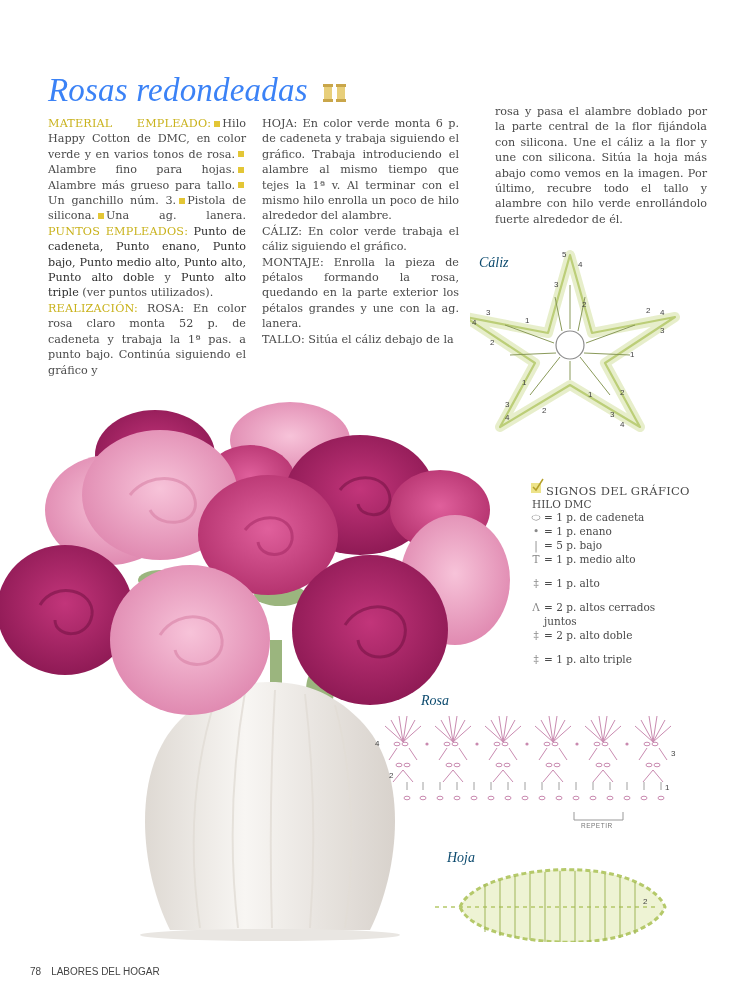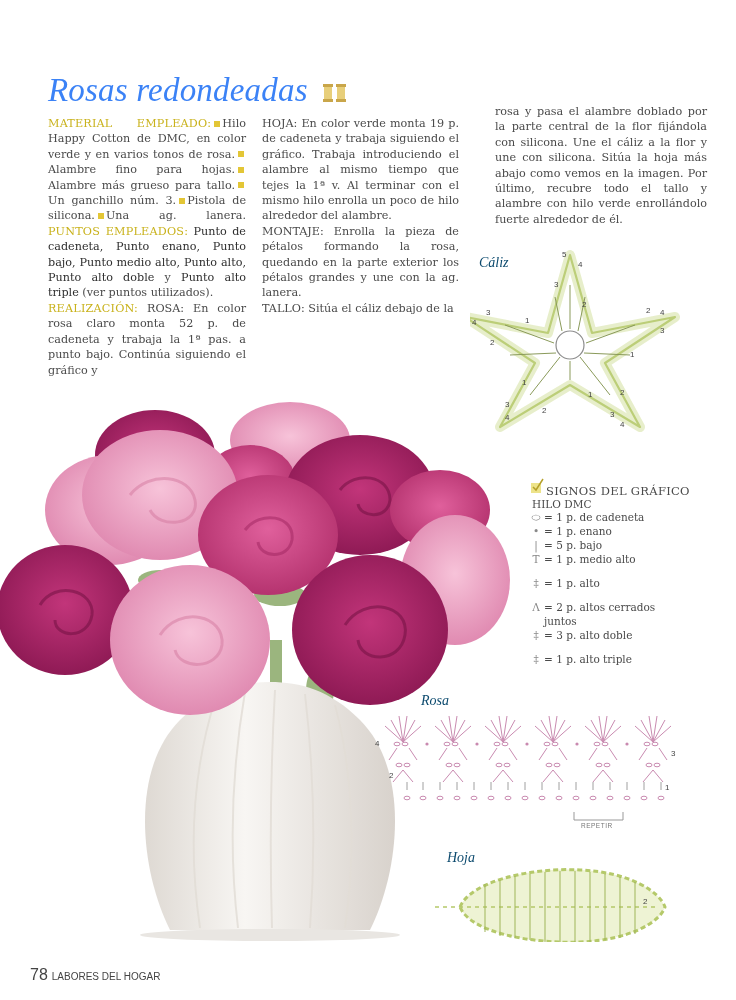--- a/index.html
+++ b/index.html
@@ -12,21 +12,21 @@
   .col3{left:475px;width:212px;margin-left:20px;}
   .hl{color:#c9b21c;font-variant:small-caps;letter-spacing:0.2px;}
   .bullet{display:inline-block;width:6px;height:6px;background:#e3c636;margin:0 2px 1px 3px;vertical-align:middle;}
   .strong{color:#2e2e2e;}
   .caption{position:absolute;font-family:"Liberation Serif",serif;font-style:italic;font-size:14px;color:#0c4a6e;}
   .legend{position:absolute;left:528px;top:484px;font-family:"DejaVu Serif",serif;font-size:10.5px;color:#4a4a4a;}
   .legend .head{font-size:11.5px;letter-spacing:0.3px;padding-left:18px;position:relative;}
   .legend .row{position:relative;padding-left:16px;line-height:14px;}
   .legend .sym{position:absolute;left:2px;top:0;width:12px;text-align:center;color:#888;}
   .footer{position:absolute;left:30px;top:966px;font-family:"Liberation Sans",sans-serif;font-size:10px;color:#444;}
-  .footer .num{font-size:16px;margin-right:4px;}
+  .footer .num{font-size:10px;margin-right:10px;}
   svg text{font-family:"Liberation Sans",sans-serif;}
 </style>
 </head>
 <body>
 
 <div class="title">
   <span>Rosas redondeadas</span>
   <svg class="spools" width="26" height="20" viewBox="0 0 26 20">
     <rect x="1" y="1" width="10" height="3" fill="#c9a64a"></rect>
       <rect x="2" y="4" width="8" height="12" fill="#e8cf7a"></rect>
@@ -38,21 +38,22 @@
 </div>
 
 <div class="col col1">
   <span class="hl">MATERIAL EMPLEADO:</span><span class="bullet"></span><span>Hilo Happy Cotton de DMC, en color verde y en varios tonos de rosa.</span><span class="bullet"></span><span>Alambre fino para hojas.</span><span class="bullet"></span><span>Alambre más grueso para tallo.</span><span class="bullet"></span><span>Un ganchillo núm. 3.</span><span class="bullet"></span><span>Pistola de silicona.</span><span class="bullet"></span><span>Una ag. lanera.</span>
   <span class="hl">PUNTOS EMPLEADOS:</span>
   <span class="strong">Punto de cadeneta, Punto enano, Punto bajo, Punto medio alto, Punto alto, Punto alto doble</span><span> y </span><span class="strong">Punto alto triple</span><span> (ver puntos utilizados).</span><br>
   <span class="hl">REALIZACIÓN:</span><span> ROSA: En color rosa claro monta 52 p. de cadeneta y trabaja la 1ª pas. a punto bajo. Continúa siguiendo el gráfico y</span>
 </div>
 
 <div class="col col2">
-  <div>HOJA: En color verde monta 19 p. de cadeneta y trabaja siguiendo el gráfico. Trabaja introduciendo el alambre al mismo tiempo que tejes la 1ª v. Al terminar con el mismo hilo enrolla un poco de hilo alrededor del alambre.</div>
+  <div>HOJA: En color verde monta 6 p. de cadeneta y trabaja siguiendo el gráfico. Trabaja introduciendo el alambre al mismo tiempo que tejes la 1ª v. Al terminar con el mismo hilo enrolla un poco de hilo alrededor del alambre.</div>
+  <div>CÁLIZ: En color verde trabaja el cáliz siguiendo el gráfico.</div>
   <div>MONTAJE: Enrolla la pieza de pétalos formando la rosa, quedando en la parte exterior los pétalos grandes y une con la ag. lanera.</div>
   <div>TALLO: Sitúa el cáliz debajo de la</div>
 </div>
 
 <div class="col col3" style="top:104px">
   <div>rosa y pasa el alambre doblado por la parte central de la flor fijándola con silicona. Une el cáliz a la flor y une con silicona. Sitúa la hoja más abajo como vemos en la imagen. Por último, recubre todo el tallo y alambre con hilo verde enrollándolo fuerte alrededor de él.</div>
 </div>
 
 <div class="caption" style="left:479px;top:255px">Cáliz</div>
 <svg style="position:absolute;left:470px;top:245px" width="230" height="195" viewBox="0 0 230 195">
@@ -105,21 +106,21 @@
       </svg>
     <span>SIGNOS DEL GRÁFICO</span>
   </div>
   <div style="padding-left:4px;font-variant:small-caps">HILO DMC</div>
   <div class="row"><span class="sym">⬭</span><span>= 1 p. de cadeneta</span></div>
   <div class="row"><span class="sym">•</span><span>= 1 p. enano</span></div>
   <div class="row"><span class="sym">|</span><span>= 5 p. bajo</span></div>
   <div class="row"><span class="sym">T</span><span>= 1 p. medio alto</span></div>
   <div class="row" style="margin-top:10px"><span class="sym">‡</span><span>= 1 p. alto</span></div>
   <div class="row" style="margin-top:10px;width:130px"><span class="sym">Λ</span><span>= 2 p. altos cerrados juntos</span></div>
-  <div class="row"><span class="sym">‡</span><span>= 3 p. alto doble</span></div>
+  <div class="row"><span class="sym">‡</span><span>= 2 p. alto doble</span></div>
   <div class="row" style="margin-top:10px"><span class="sym">‡</span><span>= 1 p. alto triple</span></div>
 </div>
 
 <svg style="position:absolute;left:0;top:400px" width="520" height="570" viewBox="0 0 520 570">
   <defs>
     <radialGradient id="rd" cx="50%" cy="45%" r="55%">
         <stop offset="0" stop-color="#c2357a"></stop>
         <stop offset="1" stop-color="#8f1a55"></stop>
       </radialGradient>
     <radialGradient id="rm" cx="50%" cy="45%" r="55%">

